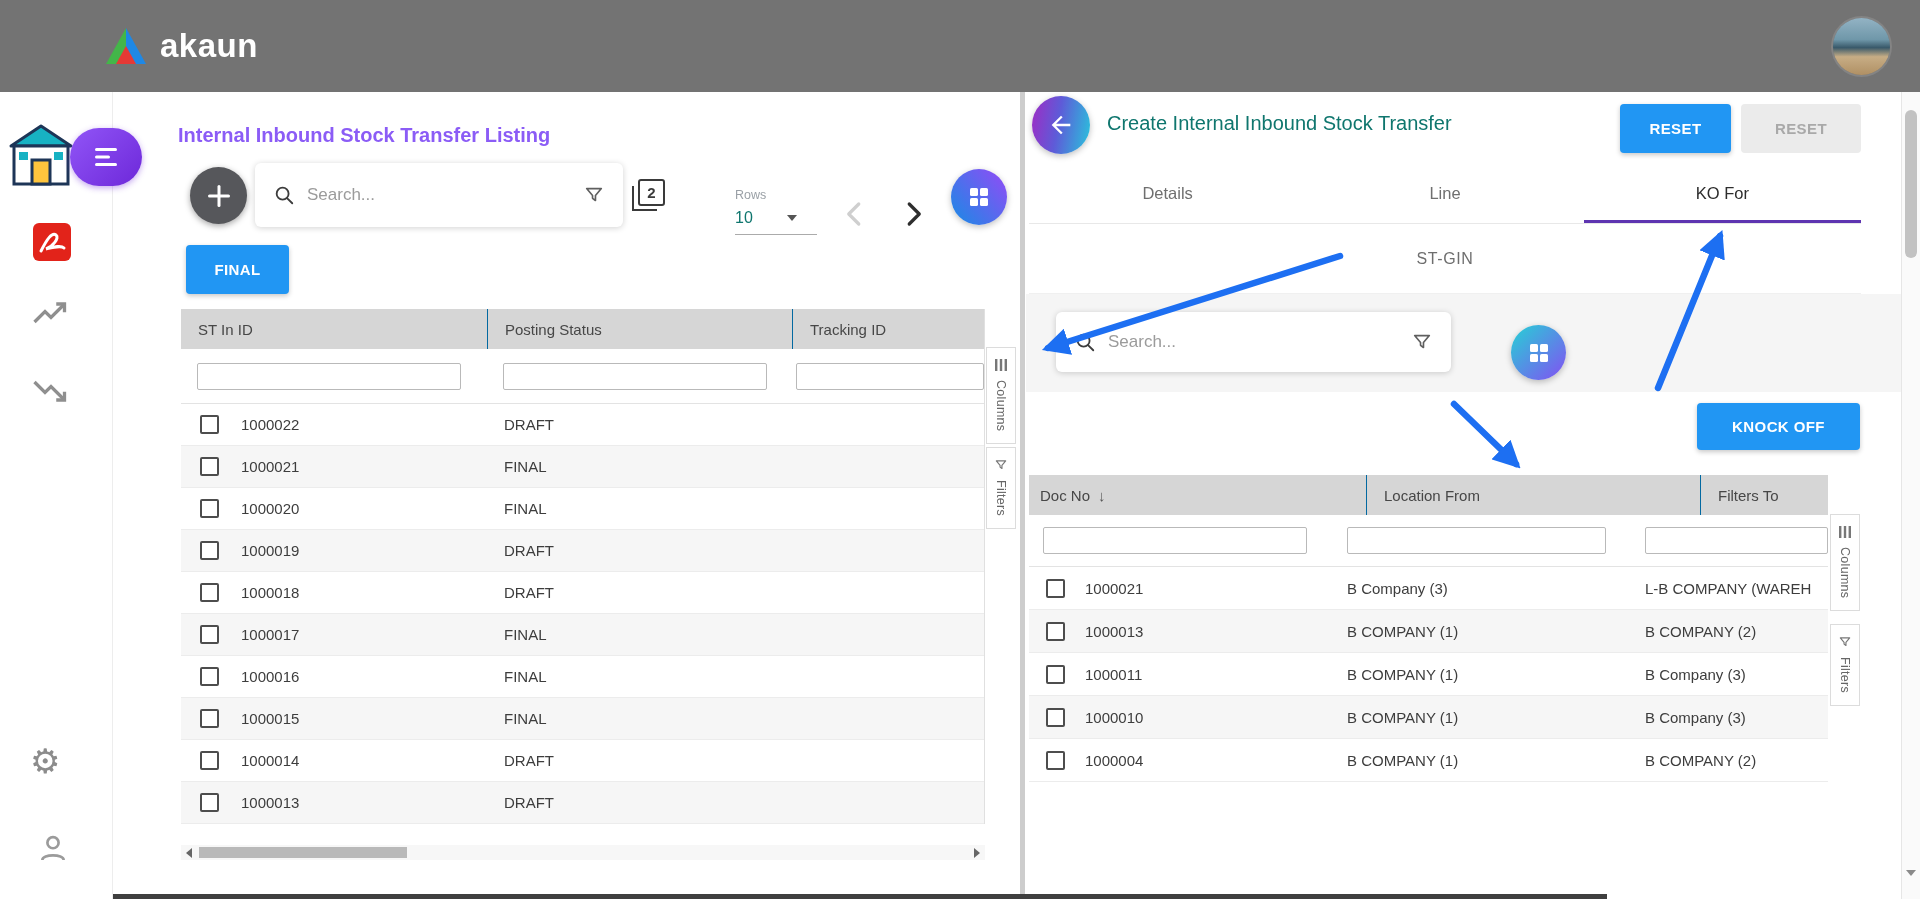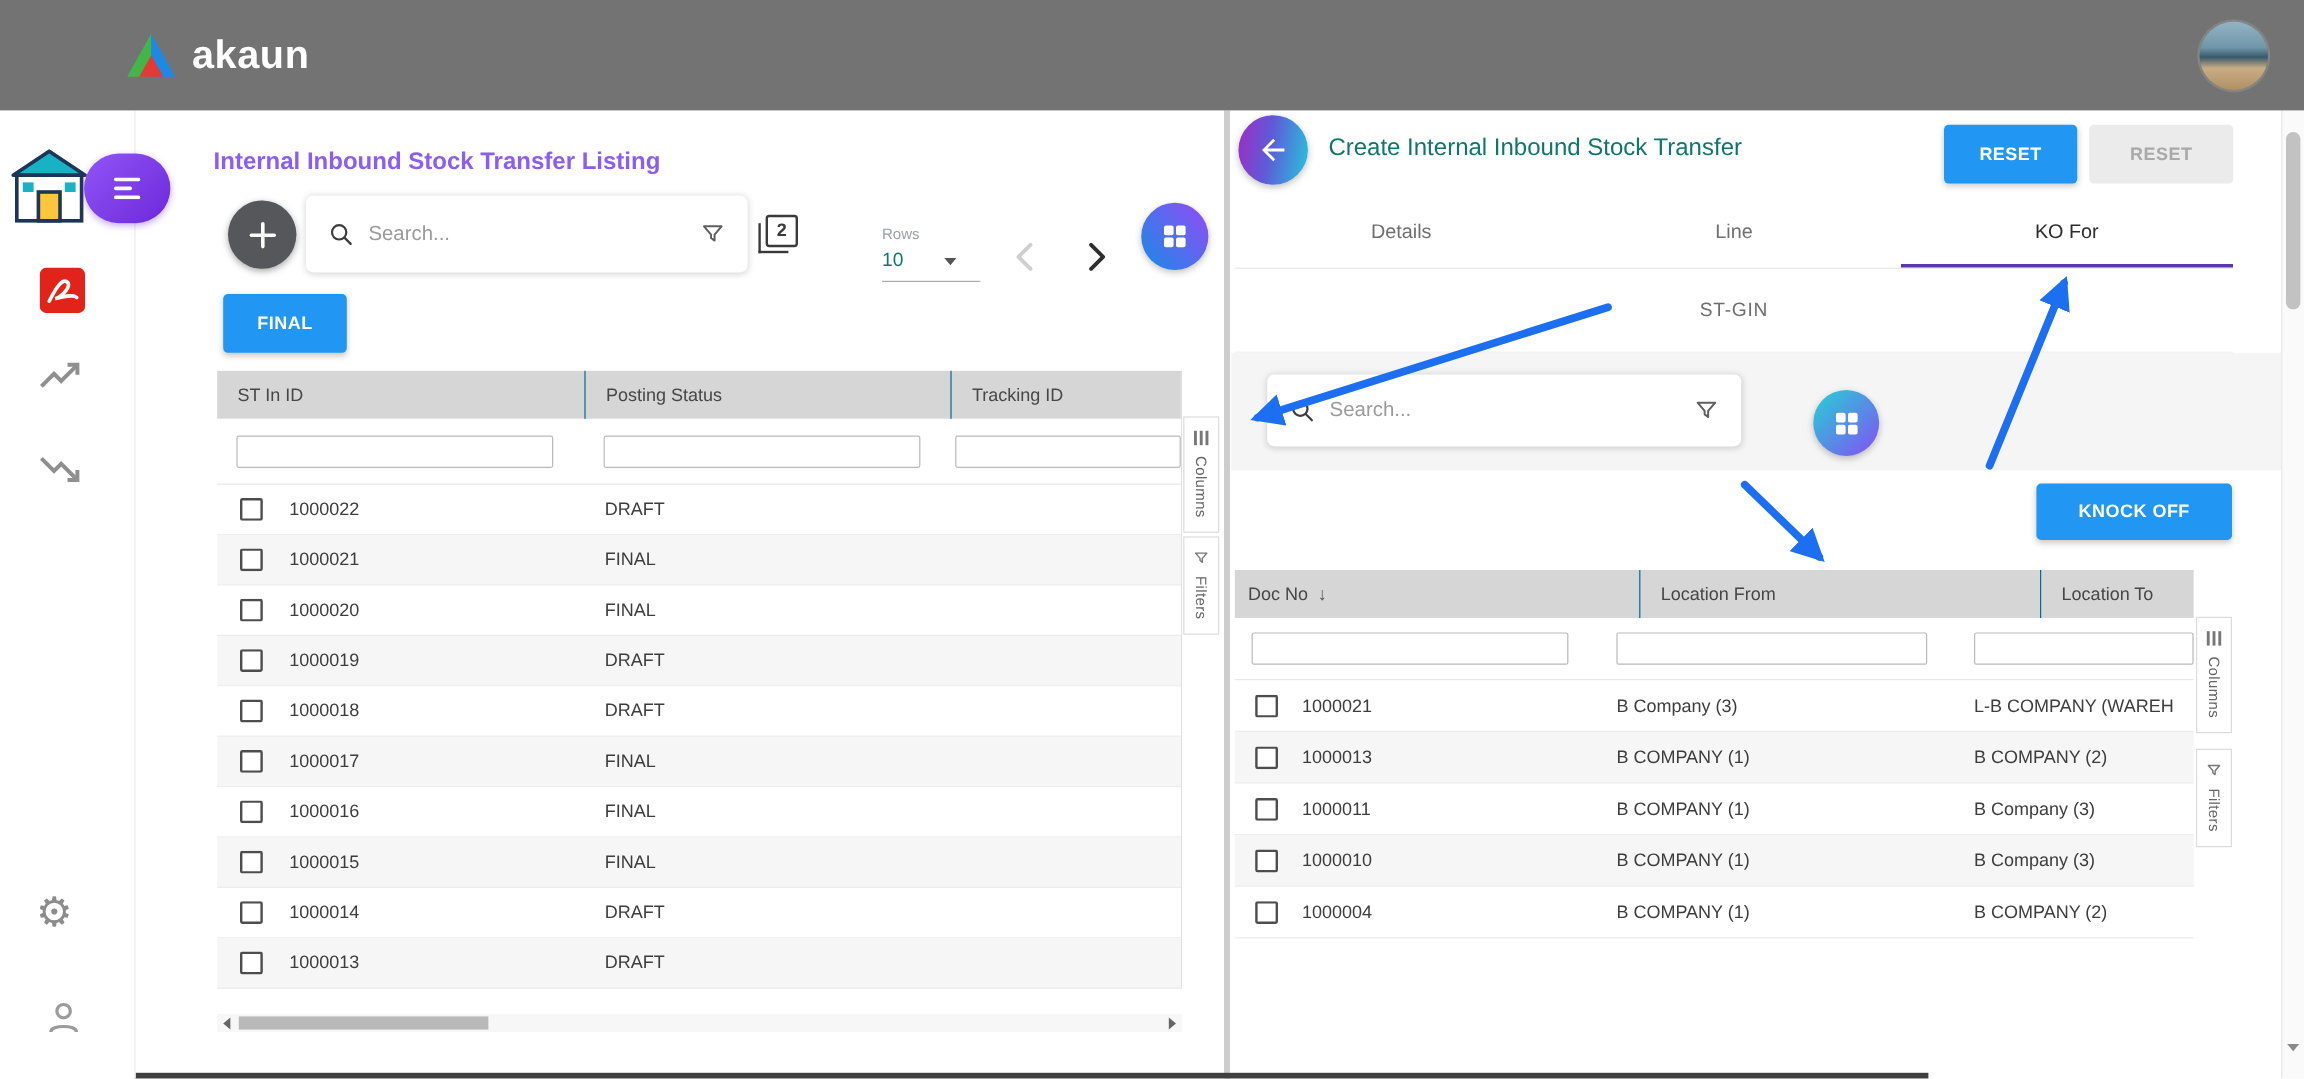--- a/index.html
+++ b/index.html
@@ -436,21 +436,21 @@
 
   <button class="btn-blue knock-btn">KNOCK OFF</button>
 
   <div class="rt">
     <div class="t-head" style="display:grid;gap:36px;">
       <div class="th">
         <span>Doc No</span>
         <span class="sort-ind">↓</span>
       </div>
       <div class="th">Location From</div>
-      <div class="th">Location To</div>
+      <div class="th">Filters To</div>
     </div>
     <div class="t-filter">
       <div><input class="flt g1" style=""></div>
       <div><input class="flt g2" style=""></div>
       <div><input class="flt g3" style=""></div>
     </div>
     <div class="t-body">
 
         <div class="t-row">
           <div class="td-check" style="padding-left:17px; gap:20px;">

